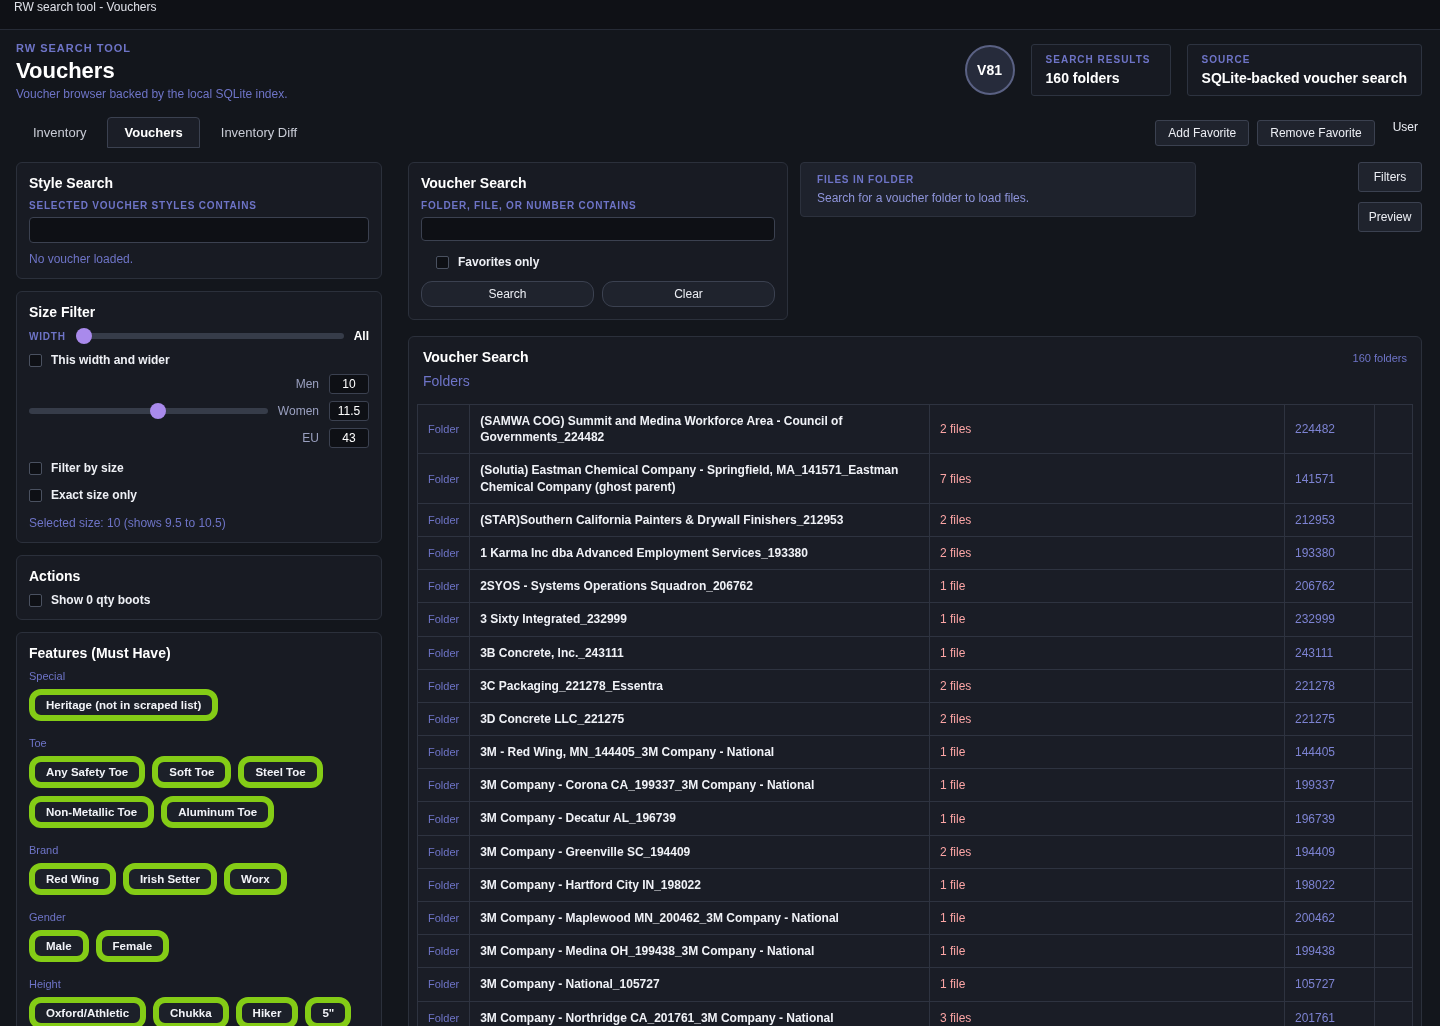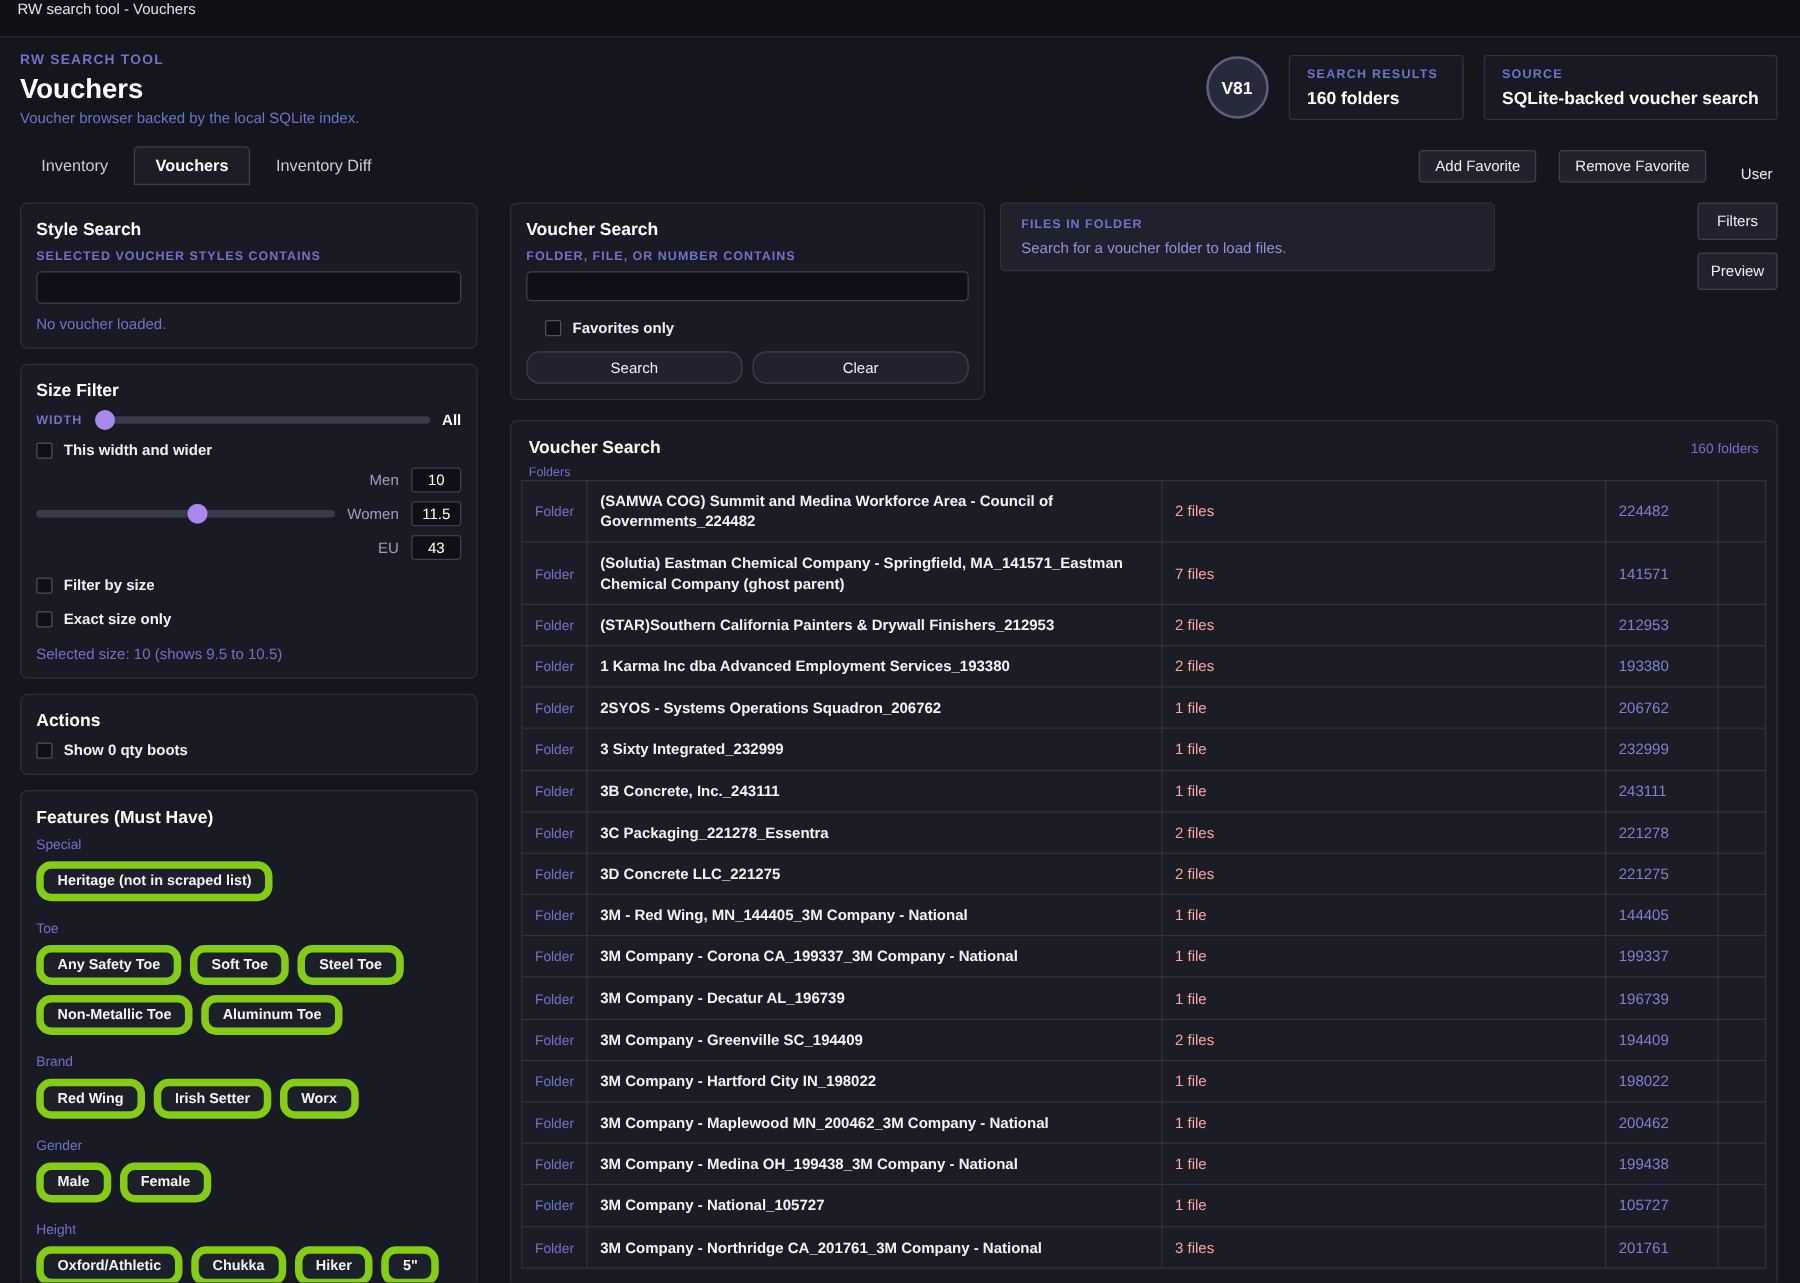--- a/index.html
+++ b/index.html
@@ -25,21 +25,21 @@
   .stat-box { border:1px solid #2d3340; background:#171a22; border-radius:3px; padding:9px 14px; min-width:140px; }
   .stat-label { color:#6e74c7; font-size:10px; font-weight:bold; letter-spacing:1px; margin-bottom:5px; }
   .stat-value { color:#ffffff; font-size:14px; font-weight:bold; }
 
   
   .tab-row { display:flex; align-items:center; justify-content:space-between; margin-top:16px; }
   .tabs { display:flex; align-items:flex-end; gap:4px; }
   .tab { background:transparent; border:1px solid transparent; color:#c9ccd6; font-size:13px;
     padding:7px 16px; border-radius:4px 4px 0 0; }
   .tab.active { background:#1b1e27; border-color:#3b4150; color:#ffffff; font-weight:bold; }
-  .tab-actions { display:flex; align-items:flex-end; gap:18px; }
+  .tab-actions { display:flex; align-items:flex-start; gap:8px; }
   .btn { background:#1f232d; border:1px solid #3b4150; color:#eceef4; font-size:12px;
     padding:5px 12px; border-radius:3px; }
   .user-label { font-size:12px; color:#eceef4; margin-left:10px; margin-right:4px; }
 
   
   .body { display:flex; gap:26px; margin-top:14px; align-items:flex-start; }
   .sidebar { width:366px; flex:none; display:flex; flex-direction:column; gap:12px; }
   .main { flex:1; min-width:0; }
 
   .panel { background:#181b23; border:1px solid #2b303b; border-radius:6px; padding:12px; }
@@ -83,21 +83,21 @@
     padding:11px 16px; min-height:55px; }
   .files-msg { color:#8e94da; font-size:12px; }
   .side-buttons { margin-left:auto; display:flex; flex-direction:column; gap:10px; }
   .side-buttons .btn { width:64px; text-align:center; padding:7px 0; }
 
   
   .results { margin-top:16px; padding:10px 8px 34px; }
   .results-header { display:flex; align-items:baseline; justify-content:space-between; padding:2px 6px 0; }
   .results-title { font-size:14px; font-weight:bold; color:#ffffff; }
   .results-count { color:#6e74c7; font-size:11px; }
-  .folders-label { color:#6e74c7; font-size:10px; margin:8px 6px 0; }
+  .folders-label { color:#6e74c7; font-size:14px; margin:8px 6px 15px; }
   table.results-table { width:100%; border-collapse:collapse; background:#1a1d26; }
   .results-table td { border:1px solid #2e3340; padding:8px 10px; font-size:12px; vertical-align:middle; }
   .cell-badge { width:52px; color:#6e74c7; font-size:11px; }
   .folder-badge { color:#6e74c7; font-size:11px; }
   .cell-name { font-weight:bold; color:#f0f2f7; line-height:1.35; }
   .cell-files { width:355px; font-weight:normal; color:#fca5a5; }
   .cell-number { width:90px; color:#7d83d2; }
   .cell-extra { width:38px; }
 </style>
 </head>

